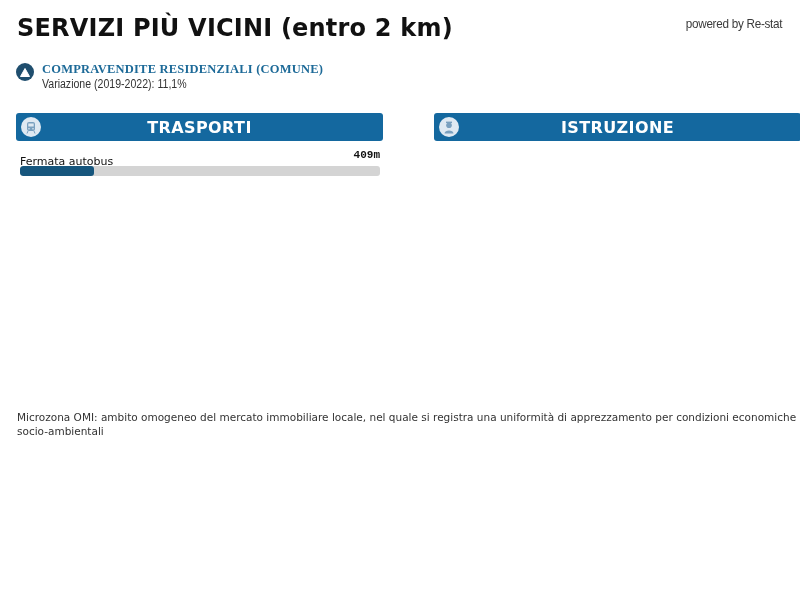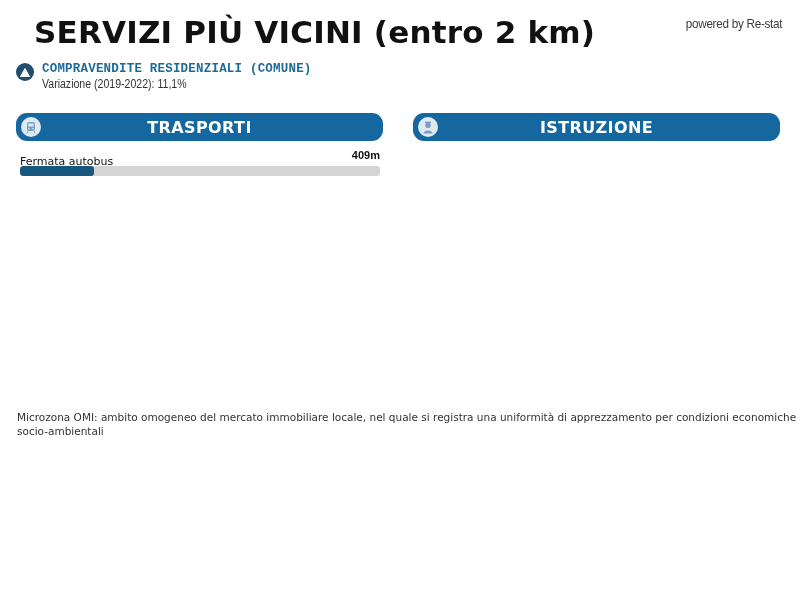--- a/index.html
+++ b/index.html
@@ -3,61 +3,61 @@
   <meta charset="utf-8">
   <style>
     * { box-sizing: border-box; margin: 0; padding: 0; }
     html, body {
       width: 800px; height: 600px; background: #ffffff; overflow: hidden;
       font-family: "DejaVu Sans", sans-serif; color: #111;
     }
     .page { position: relative; width: 800px; height: 600px; }
 
     .title {
-      position: absolute; left: 34px; top: 14px;
+      position: absolute; left: 17px; top: 14px;
       font-family: "DejaVu Sans", sans-serif; font-weight: bold;
-      font-size: 31px; letter-spacing: 0.2px; color: #111;
+      font-size: 24px; letter-spacing: 0.2px; color: #111;
     }
     .powered {
       position: absolute; right: 18px; top: 16px;
       font-family: "Liberation Sans", sans-serif; font-size: 13px;
       color: #3a3a3a; letter-spacing: -0.3px; transform: scaleX(0.9); transform-origin: right center;
     }
 
     .stat { position: absolute; left: 16px; top: 62px; display: flex; align-items: flex-start; }
     .stat-icon {
       width: 18px; height: 18px; border-radius: 50%; background: #1f4e6e;
       display: flex; align-items: center; justify-content: center; margin-right: 8px; margin-top: 1px;
     }
     .stat-title {
-      font-family: Liberation Mono, monospace; font-weight: bold; font-size: 12.5px;
+      font-family: Liberation Serif, serif; font-weight: bold; font-size: 12.5px;
       color: #1d6a98; letter-spacing: 0.2px; line-height: 15px;
     }
     .stat-sub {
       font-family: "Liberation Sans", sans-serif; font-size: 12px; color: #333;
       line-height: 14px; transform: scaleX(0.88); transform-origin: left center; white-space: nowrap;
     }
 
     .card { position: absolute; width: 367px; }
     .card-header {
-      height: 28px; background: #14689f; border-radius: 11px;
+      height: 28px; background: #14689f; border-radius: 3px;
       position: relative; display: flex; align-items: center; justify-content: center;
     }
     .card-icon {
       position: absolute; left: 5px; top: 4px; width: 20px; height: 20px;
       border-radius: 50%; background: #dfe9f2; display: flex; align-items: center; justify-content: center;
     }
     .card-title {
       color: #ffffff; font-family: "DejaVu Sans", sans-serif; font-weight: bold;
       font-size: 16px; letter-spacing: 0.4px;
     }
     .item { padding: 0 3px 0 4px; margin-top: 7px; }
     .item-row { display: flex; justify-content: space-between; align-items: center; height: 14px; }
     .item-label { font-size: 11px; color: #111; font-family: "DejaVu Sans", sans-serif; margin-top: 12px; }
-    .item-value { font-size: 11px; font-weight: bold; color: #111; font-family: Liberation Sans, sans-serif; text-align: center; }
+    .item-value { font-size: 11px; font-weight: bold; color: #111; font-family: Liberation Mono, monospace; text-align: center; }
     .bar-track {
       margin-top: 4px; height: 10px; background: #d4d4d4; border-radius: 3px; position: relative; overflow: hidden;
     }
     .bar-fill { height: 100%; background: #17567d; border-radius: 3px; }
 
     .note {
       position: absolute; left: 17px; top: 411px; width: 790px;
       font-family: "DejaVu Sans", sans-serif; font-size: 10.5px; color: #333; line-height: 13.5px;
     }
   </style>
@@ -98,21 +98,21 @@
       <div class="item-row">
         <span class="item-label">Fermata autobus</span>
         <span class="item-value">409m</span>
       </div>
       <div class="bar-track">
         <div class="bar-fill" style="width: 20.45%;"></div>
       </div>
     </div>
   </div>
 
-  <div class="card" style="left:413px; top:113px;">
+  <div class="card" style="left:434px; top:113px;">
     <div class="card-header">
       <span class="card-icon">
         <svg width="12" height="13" viewBox="0 0 12 13">
           <circle cx="6" cy="4.2" r="2.8" fill="#7aa0bf"></circle>
           <path d="M1.5 12.5 C1.5 8.5 10.5 8.5 10.5 12.5 Z" fill="#7aa0bf"></path>
           <rect x="3" y="0.6" width="6" height="1.4" fill="#7aa0bf"></rect>
         </svg>
       </span>
       <span class="card-title">ISTRUZIONE</span>
     </div>

